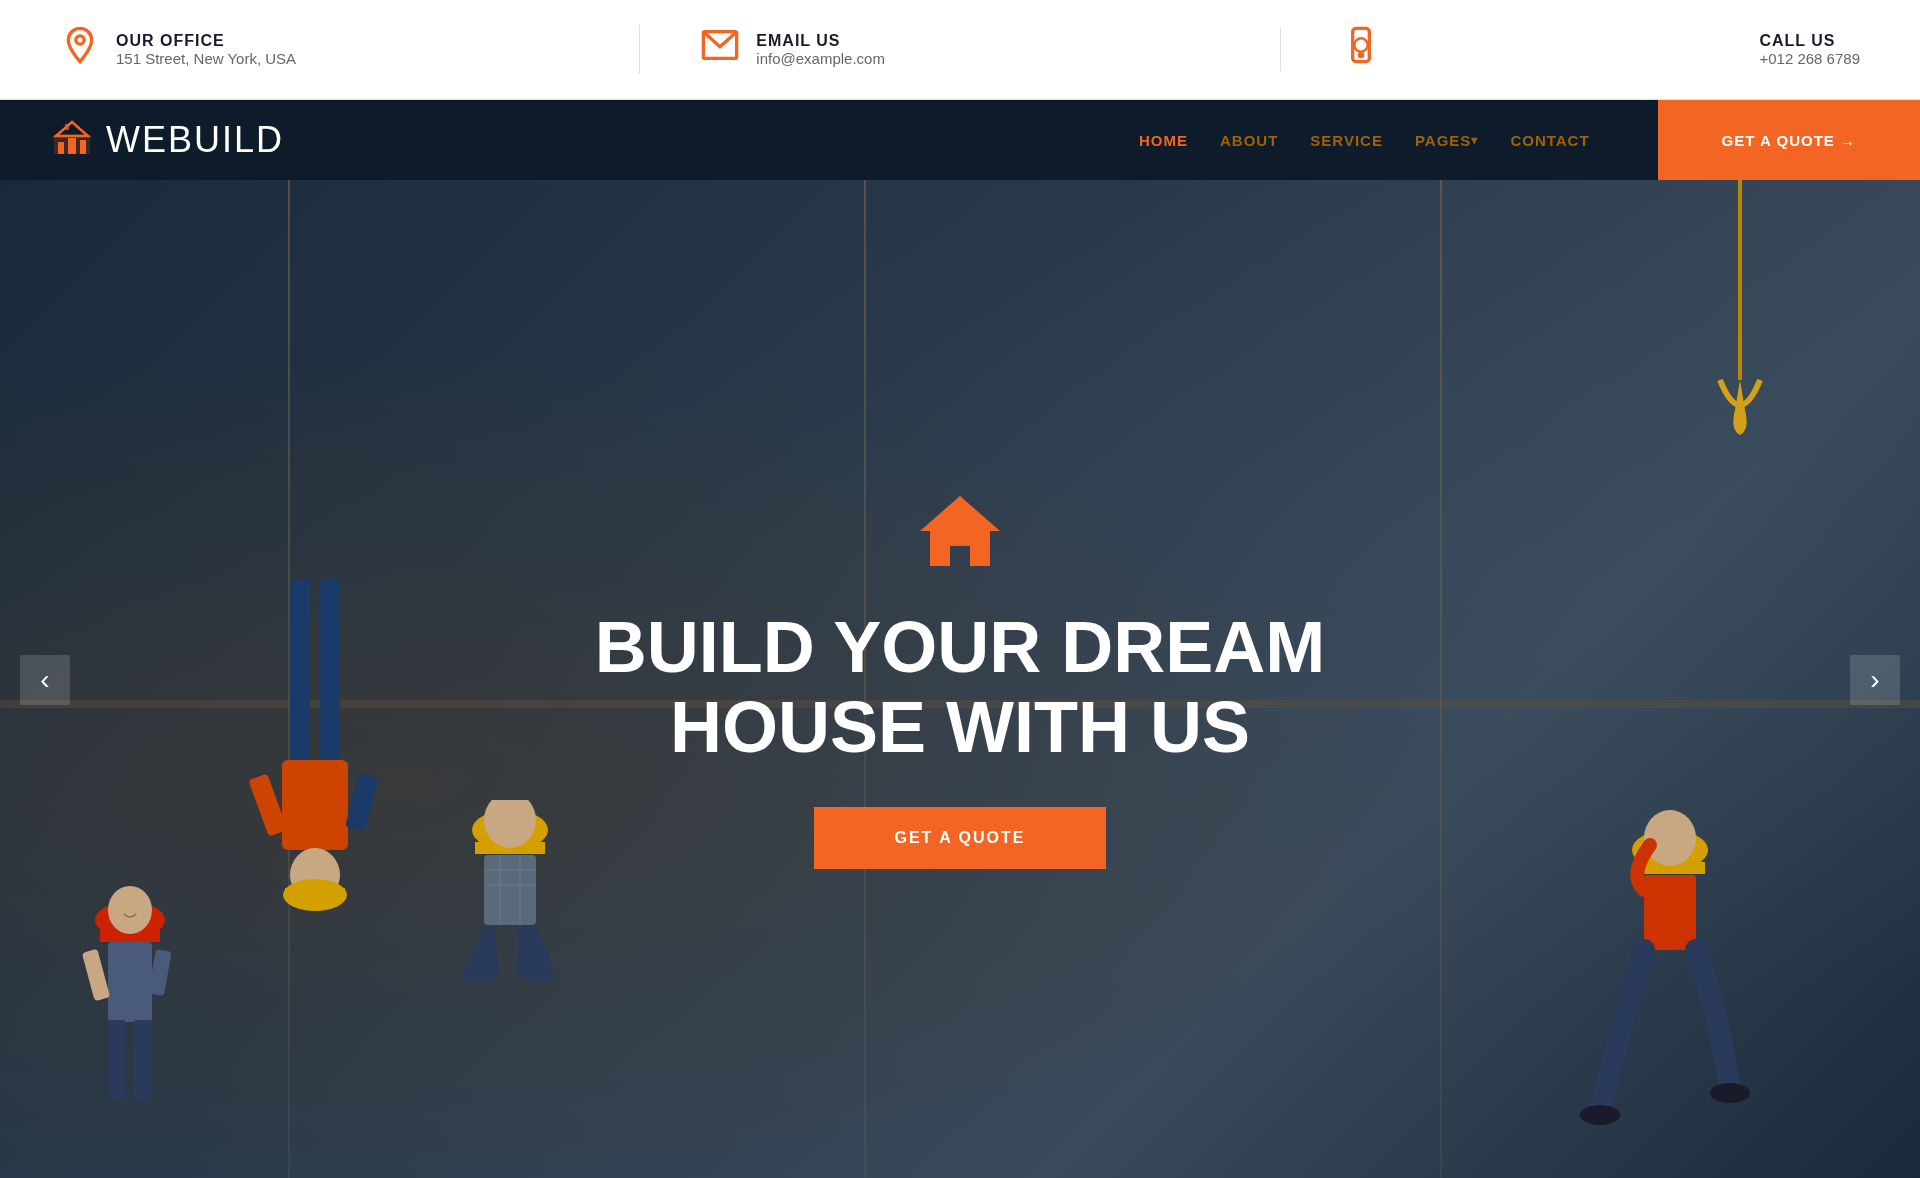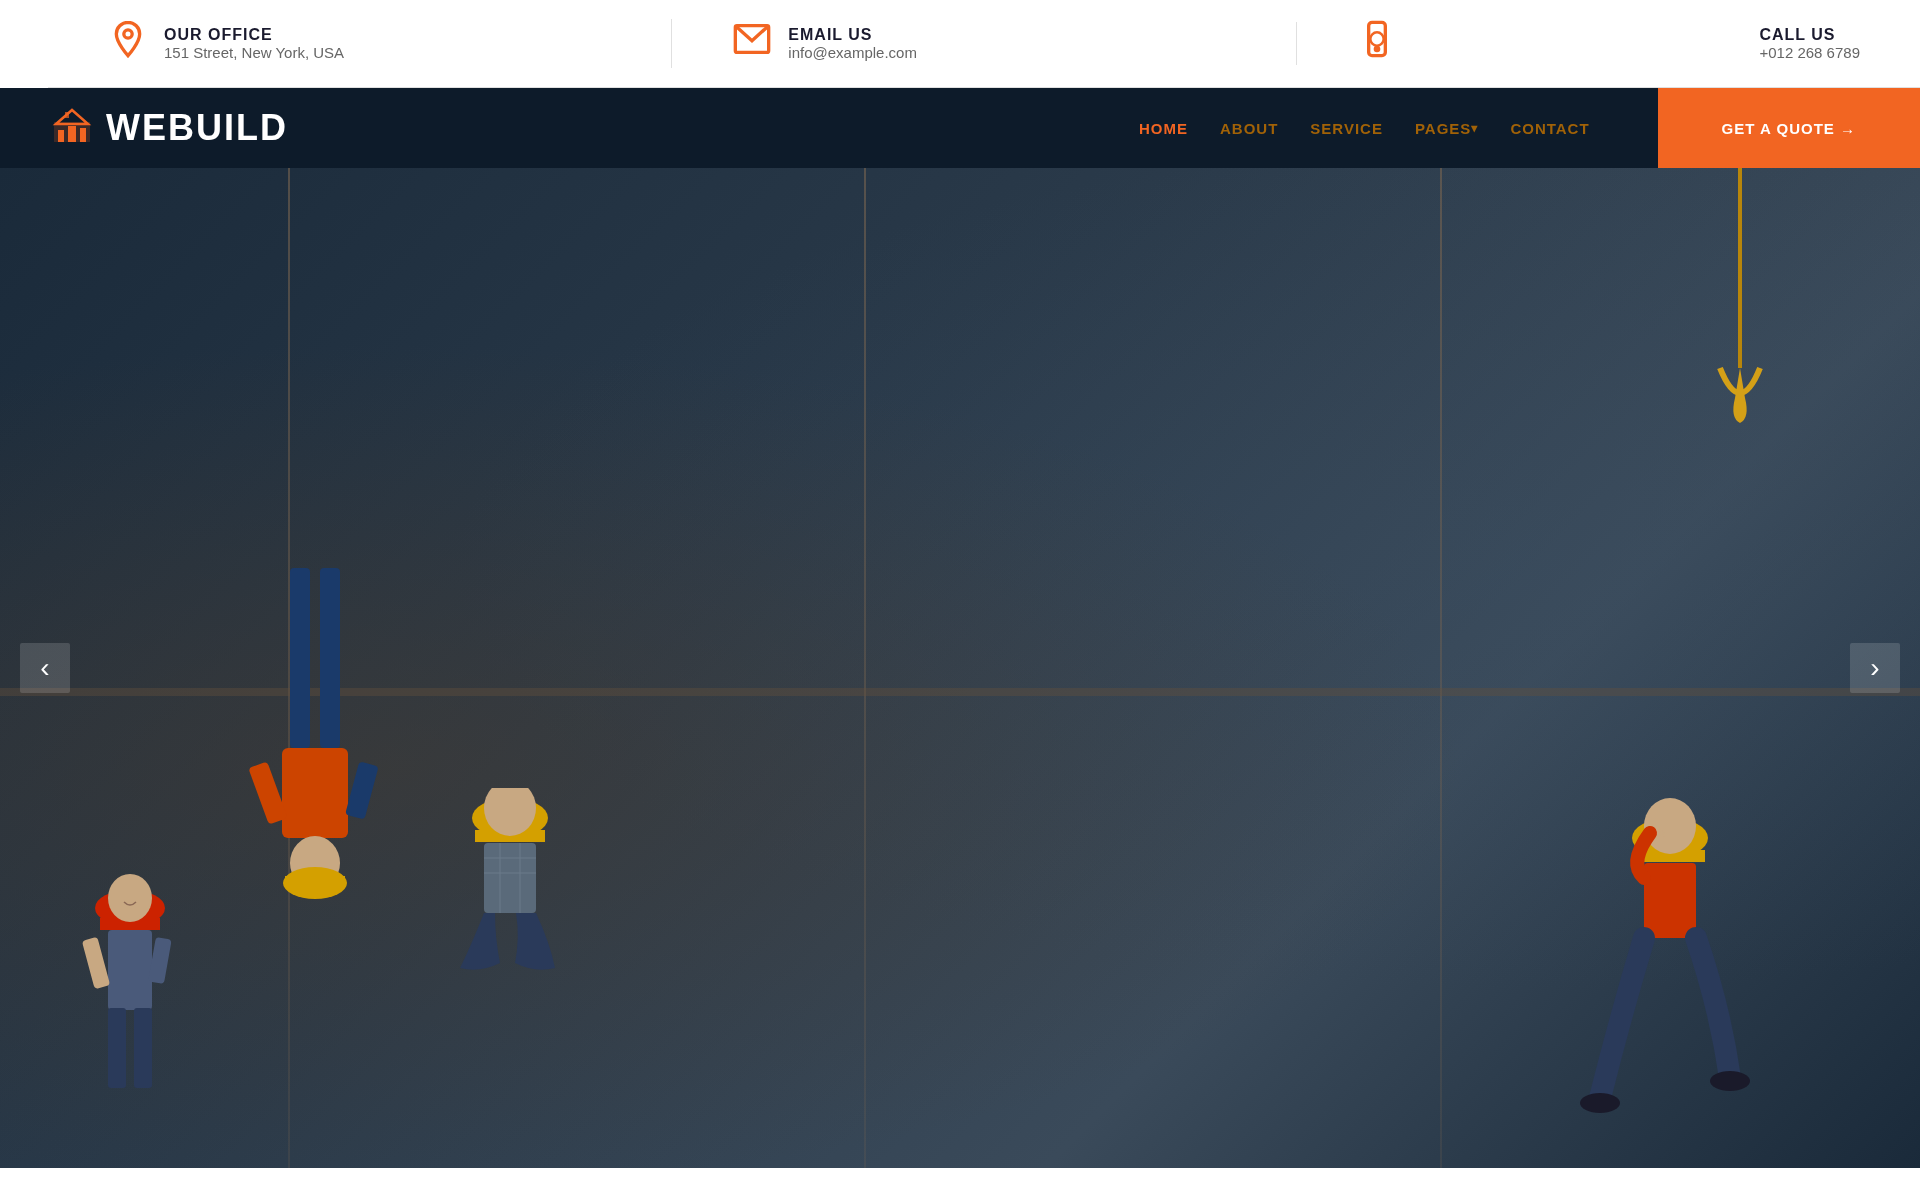--- a/index.html
+++ b/index.html
@@ -3,23 +3,22 @@
   <meta charset="utf-8">
   <style>
     * { margin: 0; padding: 0; box-sizing: border-box; }
     body { font-family: Arial, sans-serif; width: 1920px; overflow-x: hidden; }
 
     
     .top-bar {
       display: flex;
       align-items: center;
       background: #fff;
-      height: 88px;
+      height: 100px;
       border-bottom: 1px solid #e0e0e0;
-      margin-left: 48px;
     }
     .top-bar-item {
       display: flex;
       align-items: center;
       gap: 16px;
       flex: 1;
       padding: 0 60px;
       border-right: 1px solid #e0e0e0;
     }
     .top-bar-item:last-child { border-right: none; justify-content: space-between; }
@@ -60,21 +59,21 @@
       gap: 12px;
       padding: 0 50px;
       text-decoration: none;
     }
     .logo-icon {
       color: #f26522;
       font-size: 40px;
     }
     .logo-text {
       font-size: 36px;
-      font-weight: 700;
+      font-weight: 400;
       color: #fff;
       letter-spacing: 2px;
       text-transform: uppercase;
     }
     .nav-links {
       display: flex;
       align-items: center;
       gap: 24px;
       margin-left: auto;
       padding-right: 0;
@@ -374,16 +373,28 @@
       <path d="M124 160 Q108 145 130 115" fill="none" stroke="#cc3300" stroke-width="14" stroke-linecap="round"></path>
 
       <path d="M124 220 Q100 300 80 380" stroke="#2a3a5a" stroke-width="22" stroke-linecap="round" fill="none"></path>
       <path d="M176 220 Q200 290 210 360" stroke="#2a3a5a" stroke-width="22" stroke-linecap="round" fill="none"></path>
 
       <ellipse cx="80" cy="385" rx="20" ry="10" fill="#1a1a2a"></ellipse>
       <ellipse cx="210" cy="363" rx="20" ry="10" fill="#1a1a2a"></ellipse>
     </svg>
   </div>
 
+  <div class="hero-content">
+    <div class="hero-house-icon">
+      <svg width="90" height="80" viewBox="0 0 90 80" fill="#f26522">
+        <polygon points="45,5 5,40 15,40 15,75 35,75 35,55 55,55 55,75 75,75 75,40 85,40" fill="#f26522"></polygon>
+      </svg>
+    </div>
+    <h1 class="hero-title">
+      <span>BUILD YOUR DREAM</span><br>
+      <span>HOUSE WITH US</span>
+    </h1>
+    <a class="hero-cta" href="#">GET A QUOTE</a>
+  </div>
 
   <button class="carousel-arrow left">‹</button>
   <button class="carousel-arrow right">›</button>
 </section>
 
 </body></html>

